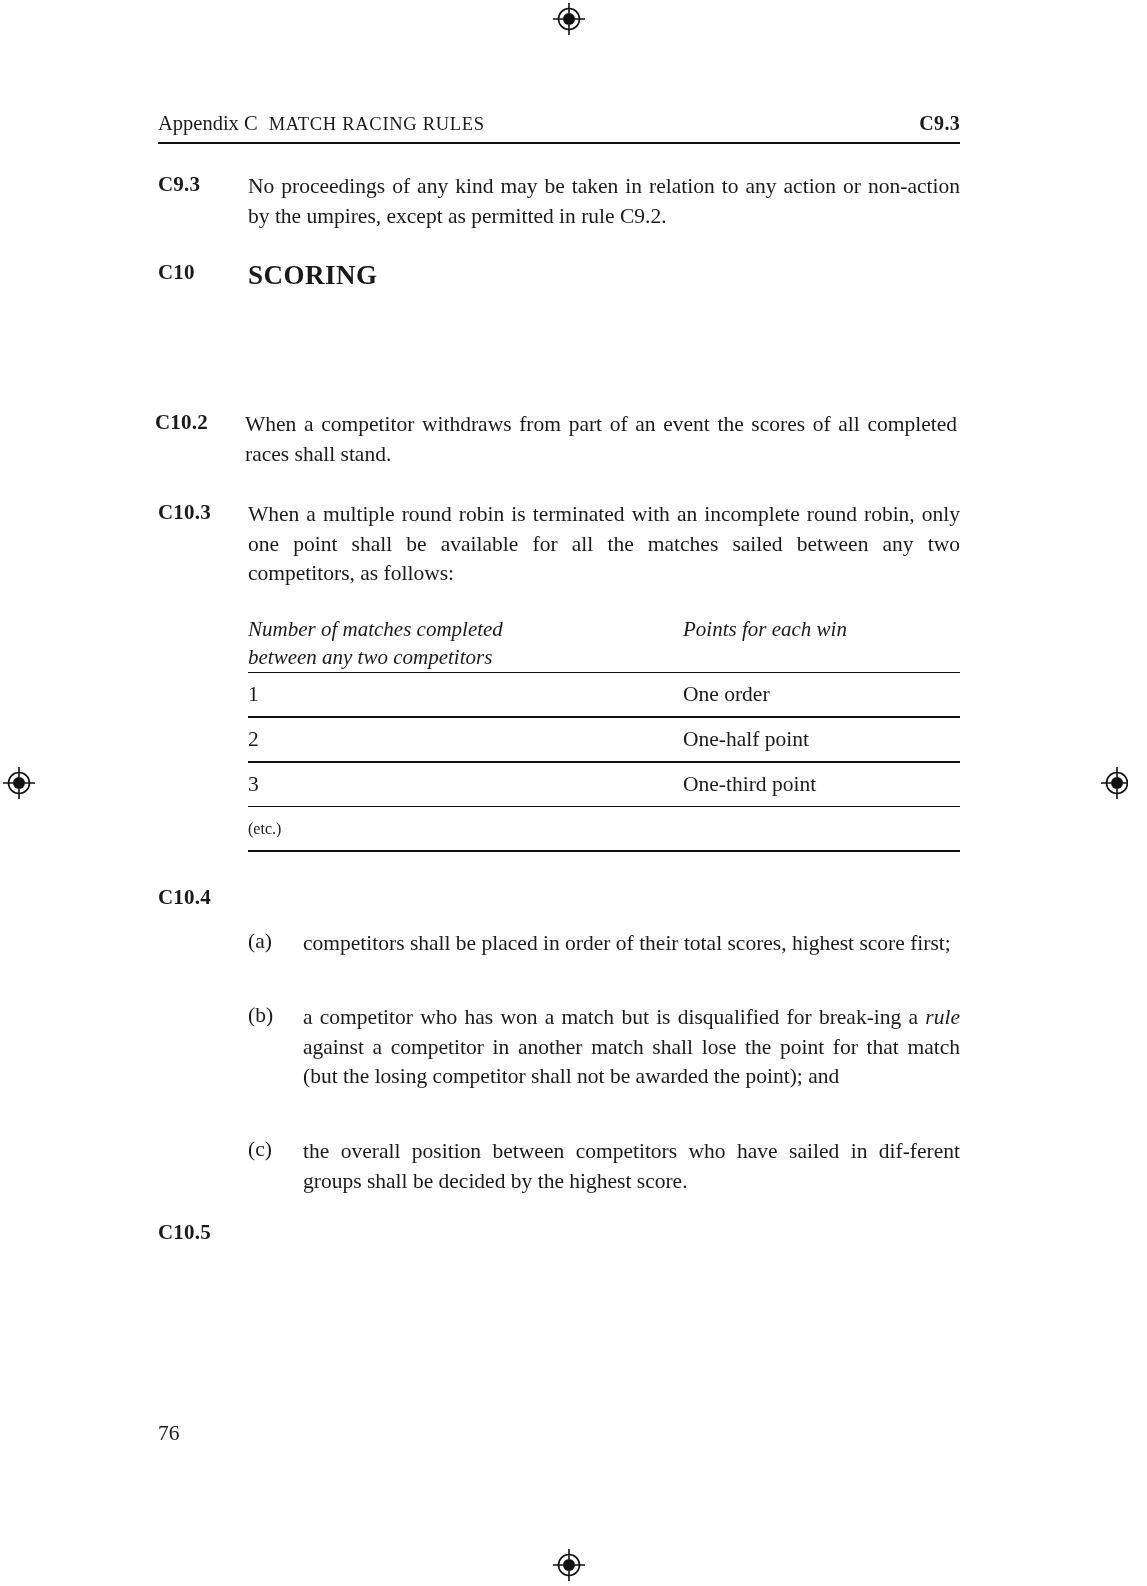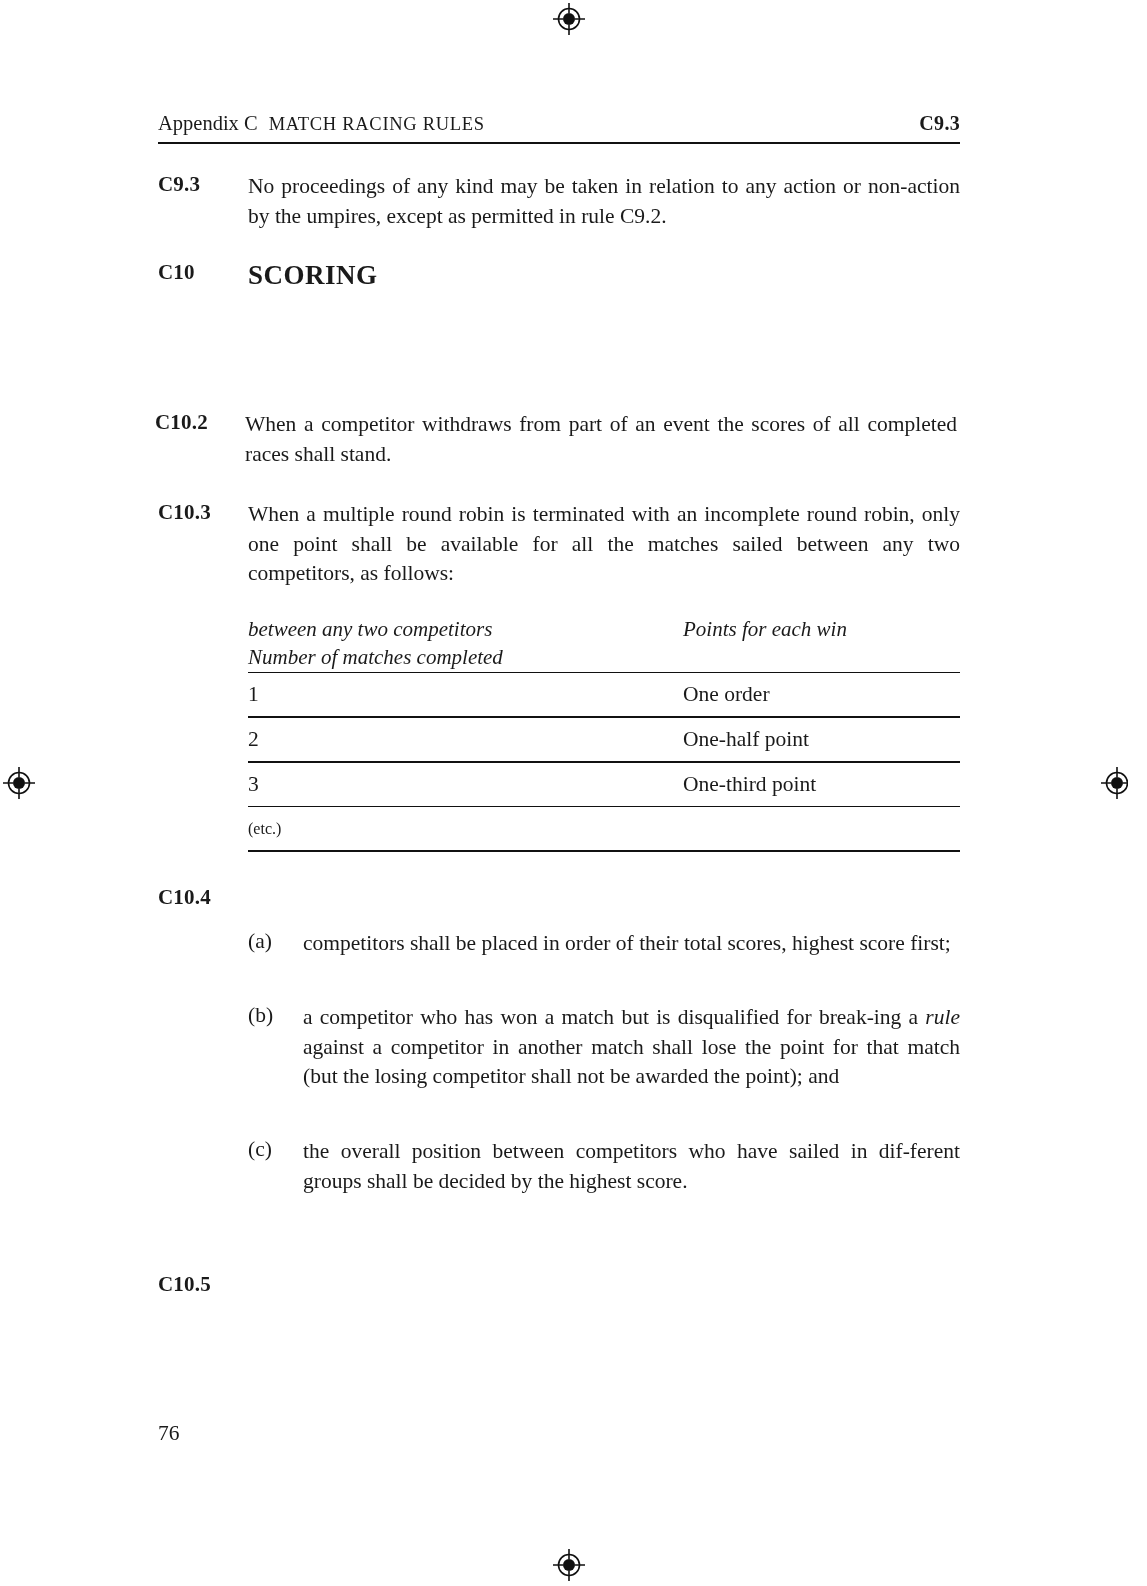--- a/index.html
+++ b/index.html
@@ -222,22 +222,22 @@
   </div>
 
   <div class="block" style="left:158px; top:500px;">
     <div class="label label-w">C10.3</div>
     <div class="body body-w">When a multiple round robin is terminated with an incomplete round robin, only one point shall be available for all the matches sailed between any two competitors, as follows:</div>
   </div>
 
   <div class="tbl">
     <div class="tbl-head">
       <div class="c1">
+        <div>Number of matches completed</div>
         <div>between any two competitors</div>
-        <div>Number of matches completed</div>
       </div>
       <div class="c2">Points for each win</div>
     </div>
 
     <div class="rule"></div>
 
     <div class="tbl-row">
       <div class="c1">1</div>
       <div class="c2">One order</div>
     </div>
@@ -273,19 +273,19 @@
   <div class="subitem" style="left:248px; top:1003px;">
     <div class="sub-label">(b)</div>
     <div class="sub-body"><span>a competitor who has won a match but is disqualified for break-ing a </span><em>rule</em><span> against a competitor in another match shall lose the point for that match (but the losing competitor shall not be awarded the point); and</span></div>
   </div>
 
   <div class="subitem" style="left:248px; top:1137px;">
     <div class="sub-label">(c)</div>
     <div class="sub-body">the overall position between competitors who have sailed in dif-ferent groups shall be decided by the highest score.</div>
   </div>
 
-  <div class="block" style="left:158px; top:1272px;">
+  <div class="block" style="left:158px; top:1220px;">
     <div class="label label-w">C10.5</div>
   </div>
 
   <div class="folio">76</div>
 
 </div>
 
 </body></html>

